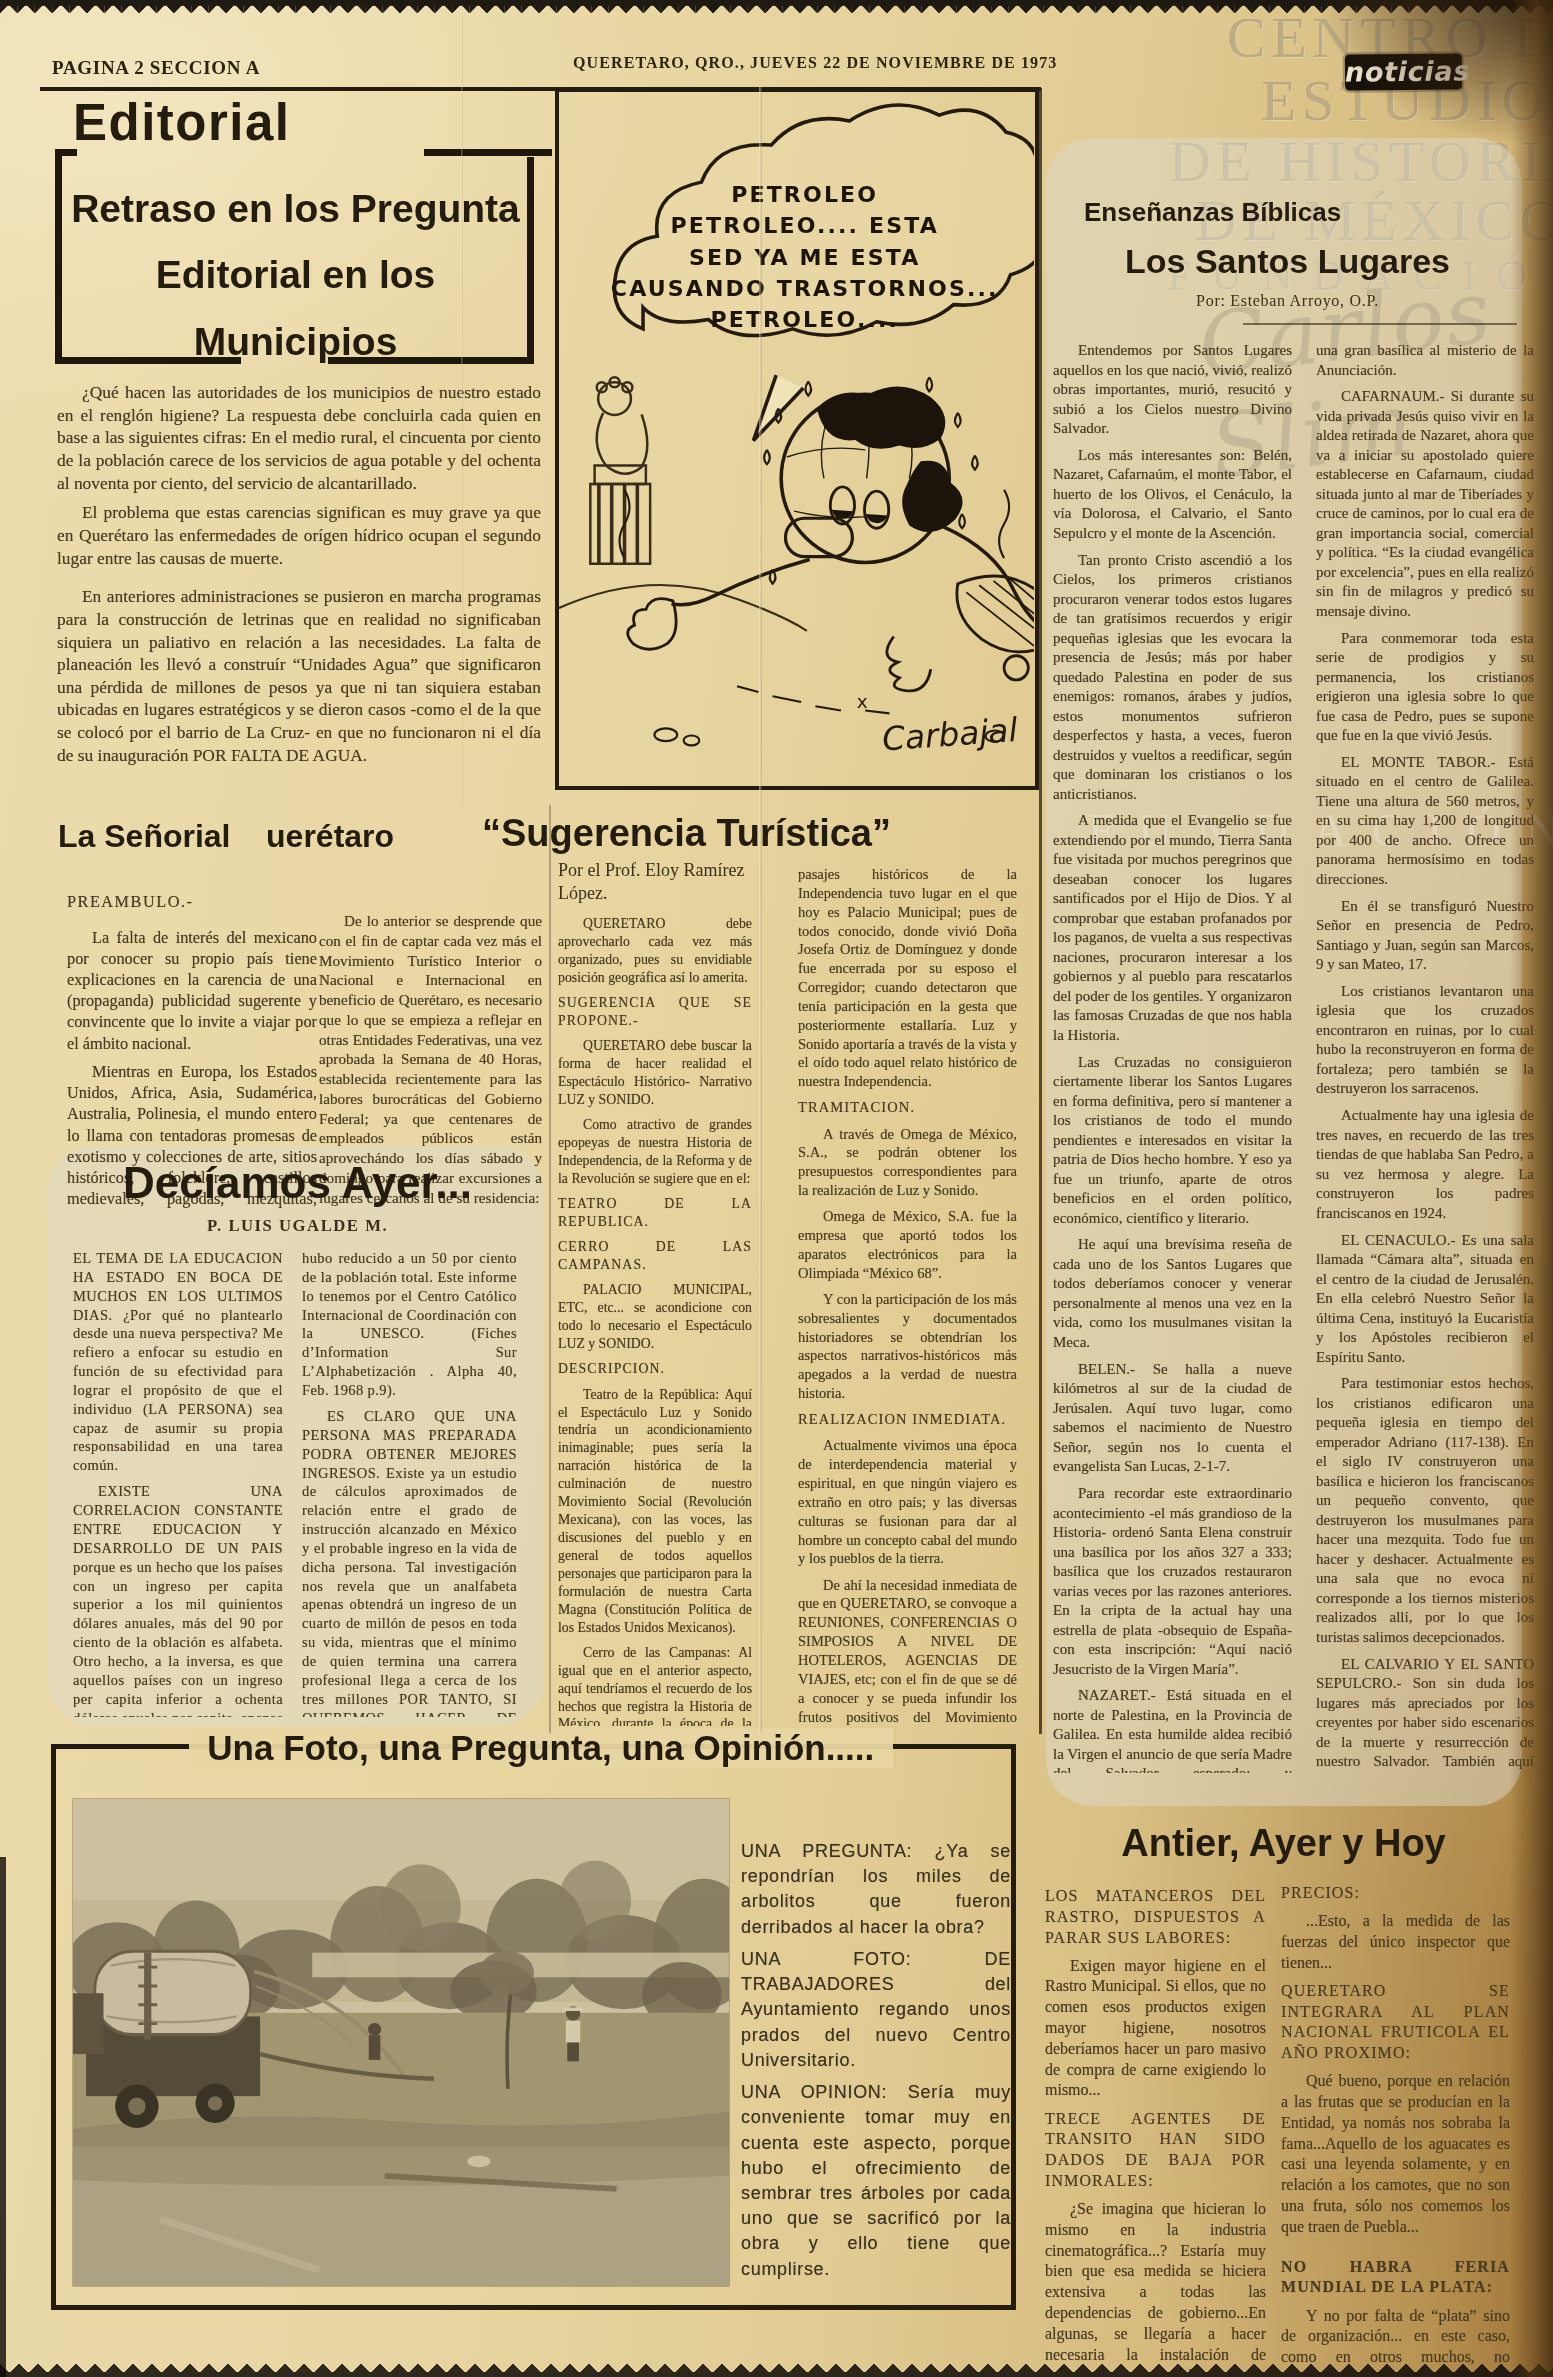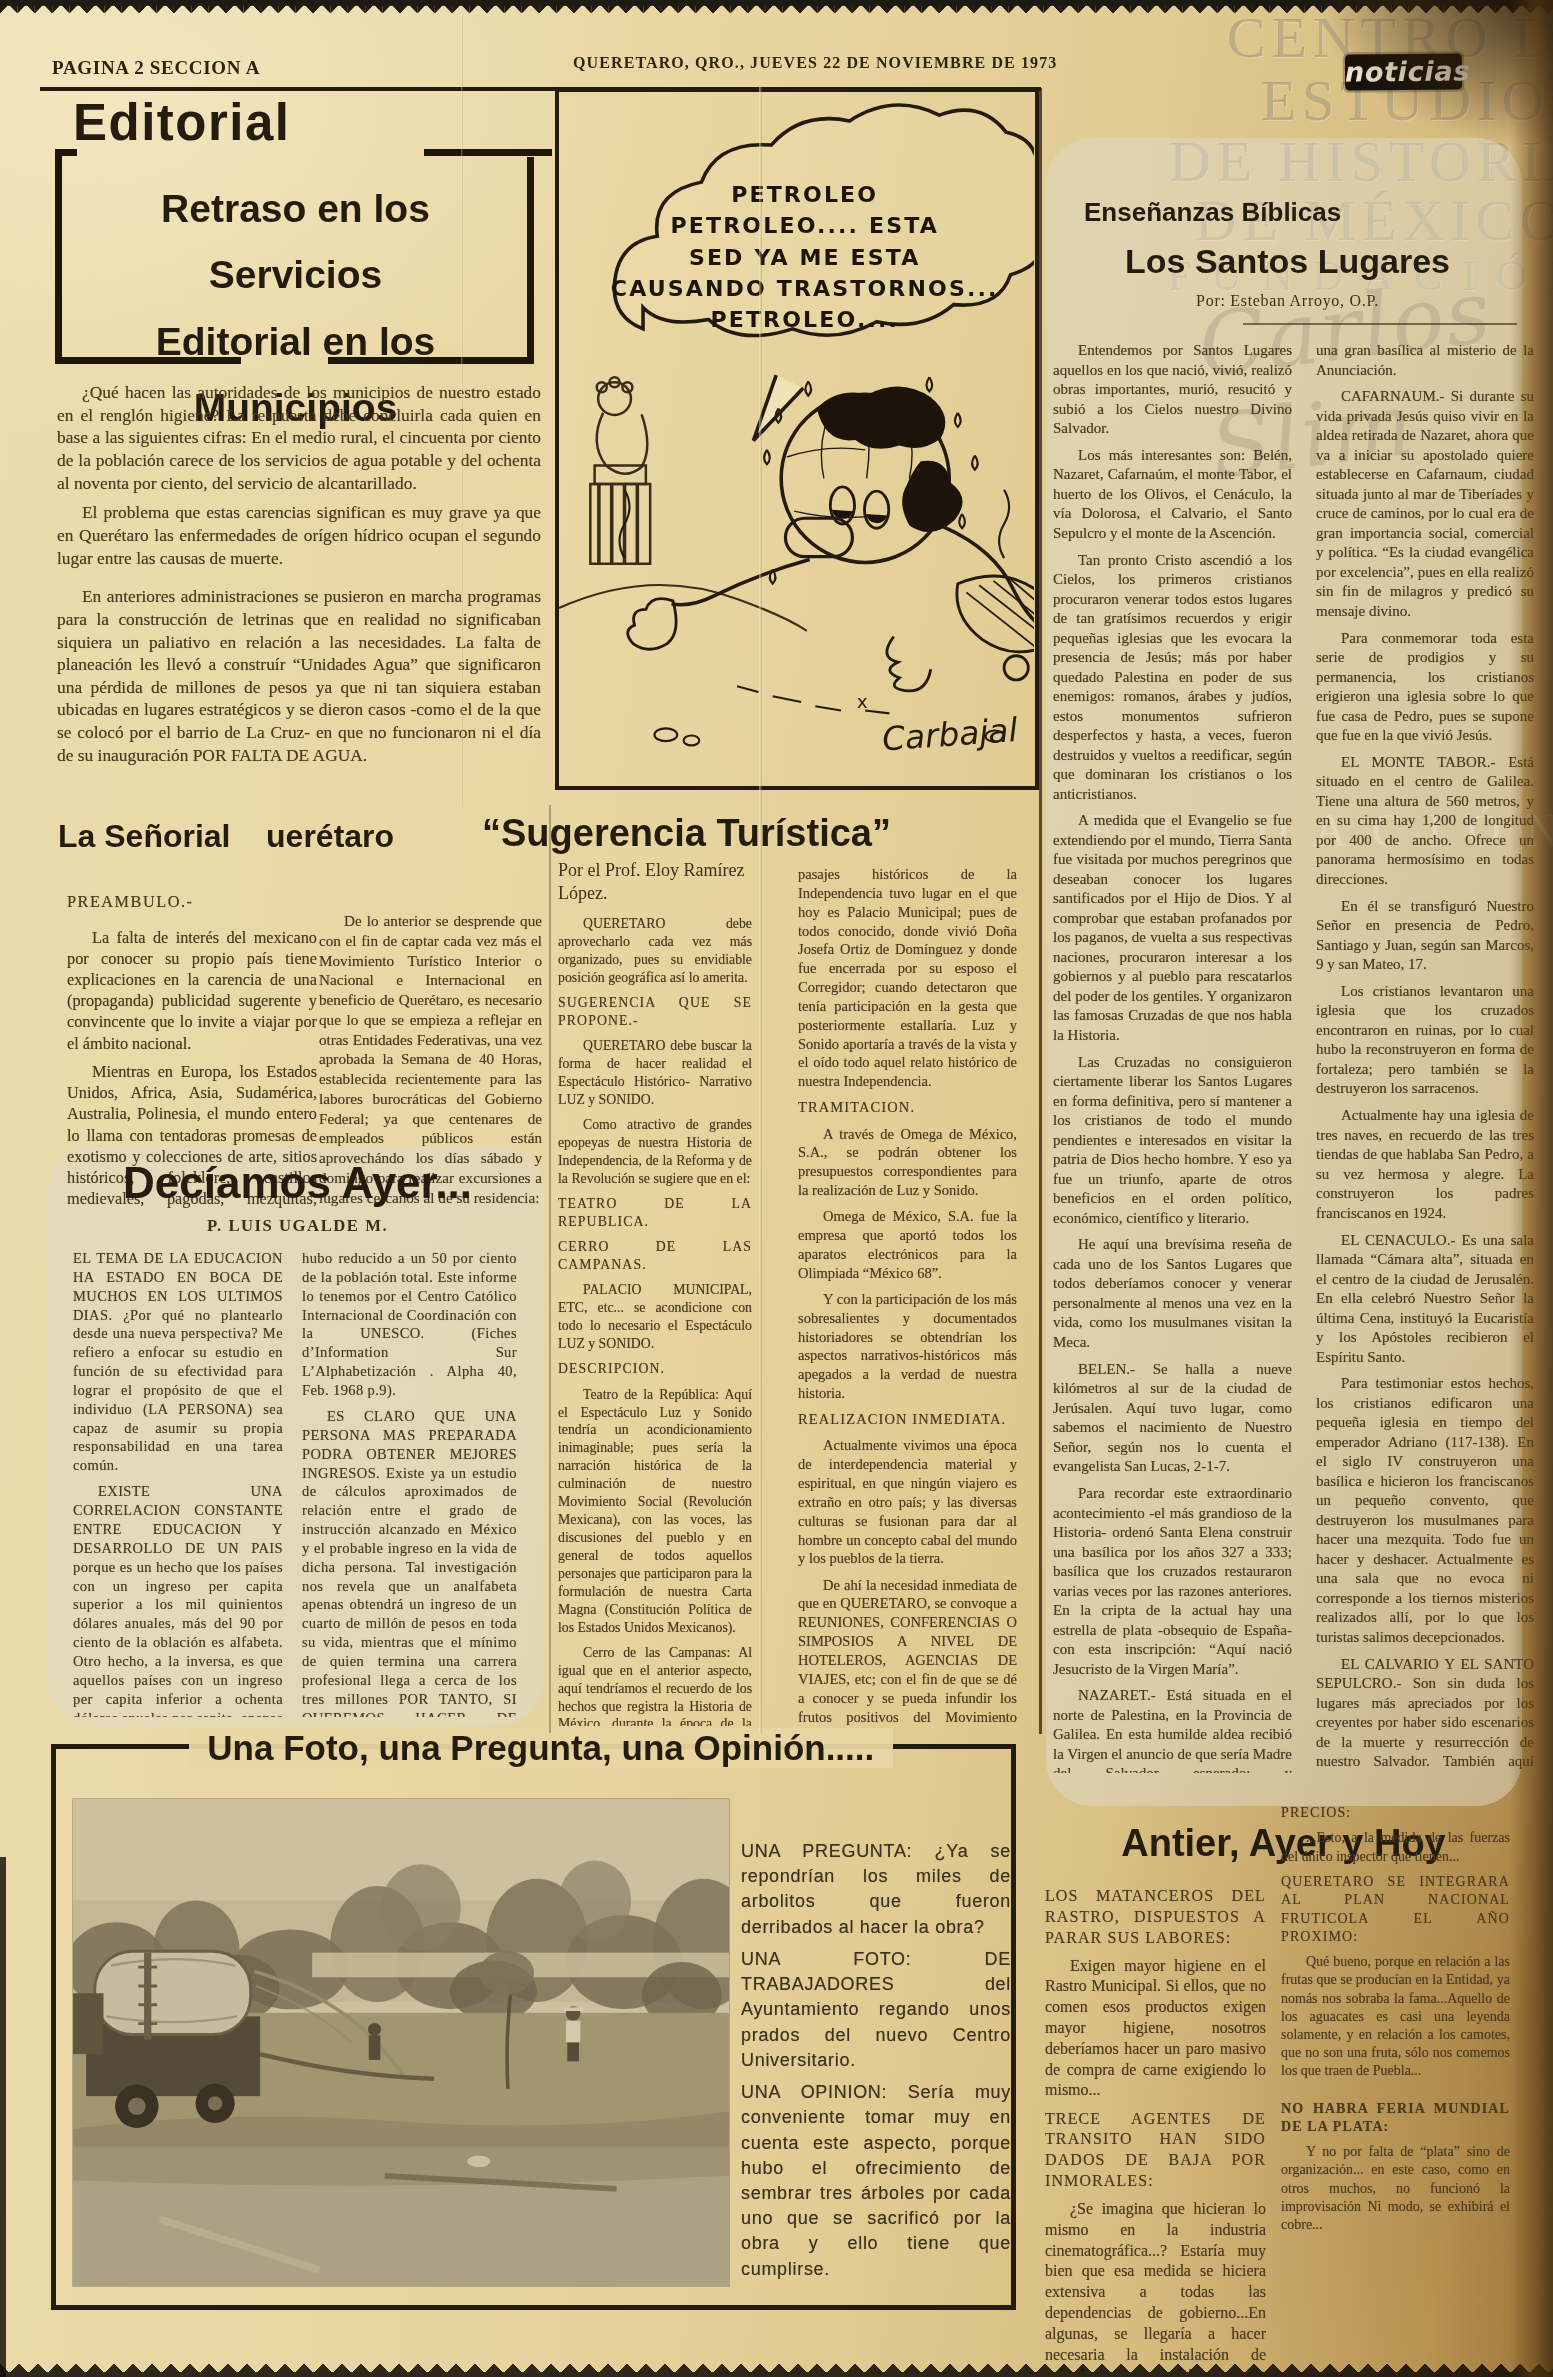--- a/index.html
+++ b/index.html
@@ -81,21 +81,21 @@
   <div class="abs noticias" style="left:1345px;top:54px;width:117px;height:36px;">noticias</div>
 
   <div class="abs hsans" style="left:73px;top:93px;font-size:51px;letter-spacing:1.5px;">Editorial</div>
   <div class="frame-bar" style="left:424px;top:149px;width:128px;height:6.5px;"></div>
   <div class="frame-bar" style="left:55px;top:149px;width:6.5px;height:215px;"></div>
   <div class="frame-bar" style="left:55px;top:149px;width:22px;height:6.5px;"></div>
   <div class="frame-bar" style="left:527px;top:157px;width:6.5px;height:207px;"></div>
   <div class="frame-bar" style="left:55px;top:357px;width:186px;height:6.5px;"></div>
   <div class="frame-bar" style="left:328px;top:357px;width:205px;height:6.5px;"></div>
   <div class="abs hsans center" style="left:69px;top:176px;width:453px;font-size:39px;line-height:1.7;">
-    <div>Retraso en los Servicios</div>
+    <div>Retraso en los Pregunta</div>
     <div>Editorial en los Municipios</div>
   </div>
   <div class="col" style="left:57px;top:381px;width:484px;height:406px;font-size:17.4px;">
     <p class="para">¿Qué hacen las autoridades de los municipios de nuestro estado en el renglón higiene?  La respuesta debe concluirla cada quien en base a las siguientes cifras: En el medio rural, el cincuenta por ciento de la población carece de los servicios de agua potable y del ochenta al noventa por ciento, del servicio de alcantarillado.</p>
     <p class="para">El problema que estas carencias significan es muy grave ya que en Querétaro las enfermedades de orígen hídrico ocupan el segundo lugar entre las causas de muerte.</p>
     <p class="para" style="margin-top:16px;">En anteriores administraciones se pusieron en marcha programas para la construcción de letrinas que en realidad no significaban siquiera un paliativo en relación a las necesidades. La falta de planeación les llevó a construír “Unidades Agua” que significaron una pérdida de millones de pesos ya que ni tan siquiera estaban ubicadas en lugares estratégicos y se dieron casos -como el de la que se colocó por el barrio de La Cruz- en que no funcionaron ni el día de su inauguración POR FALTA DE AGUA.</p>
     <p class="para" style="margin-top:19px;">La falta de los servicios mencionados -decíamos- es la causa principal de enfermedades de orígen hídrico. Las campañas de vacunación que realiza la Secretaría de Salubridad y Asistencia vienen a solucionar temporalmente el problema. Se requiere de la coordinación de las diversas dependencias de gobierno para trazar planes y programas a realizar con carácter urgente.</p>
 
   </div>
 
@@ -313,21 +313,21 @@
   </div>
 
   <div class="abs hsans center" style="left:1044px;top:1822px;width:479px;font-size:38px;">Antier, Ayer y Hoy</div>
   <div class="col" style="left:1045px;top:1886px;width:221px;height:486px;font-size:16px;">
     <p class="para lead">LOS MATANCEROS DEL RASTRO, DISPUESTOS A PARAR SUS LABORES:</p>
     <p class="para">Exigen mayor higiene en el Rastro Municipal. Si ellos, que no comen esos productos exigen mayor higiene, nosotros deberíamos hacer un paro masivo de compra de carne exigiendo lo mismo...</p>
     <p class="para lead">TRECE AGENTES DE TRANSITO HAN SIDO DADOS DE BAJA POR INMORALES:</p>
     <p class="para">¿Se imagina que hicieran lo mismo en la industria cinematográfica...? Estaría muy bien que esa medida se hiciera extensiva a todas las dependencias de gobierno...En algunas, se llegaría a hacer necesaria la instalación de máquinas automáticas que indicaran: “Despáchese usted mismo..”.</p>
 
   </div>
-  <div class="col" style="left:1281px;top:1804px;width:229px;height:486px;font-size:14px;">
+  <div class="col" style="left:1281px;top:1883px;width:229px;height:486px;font-size:16px;">
     <p class="para lead">PRECIOS:</p>
     <p class="para">...Esto, a la medida de las fuerzas del único inspector que tienen...</p>
     <p class="para lead">QUERETARO SE INTEGRARA AL PLAN NACIONAL FRUTICOLA EL AÑO PROXIMO:</p>
     <p class="para">Qué bueno, porque en relación a las frutas que se producían en la Entidad, ya nomás nos sobraba la fama...Aquello de los aguacates es casi una leyenda solamente, y en relación a los camotes, que no son una fruta, sólo nos comemos los que traen de Puebla...</p>
     <p class="para lead" style="margin-top:19px;font-weight:bold;">NO HABRA FERIA MUNDIAL DE LA PLATA:</p>
     <p class="para">Y no por falta de “plata” sino de organización... en este caso, como en otros muchos, no funcionó la improvisación Ni modo, se exhibirá el cobre...</p>
 
   </div>
 
   <div class="abs" style="left:1039px;top:88px;width:2.9px;height:1646px;background:rgba(40,30,15,.75);"></div>

